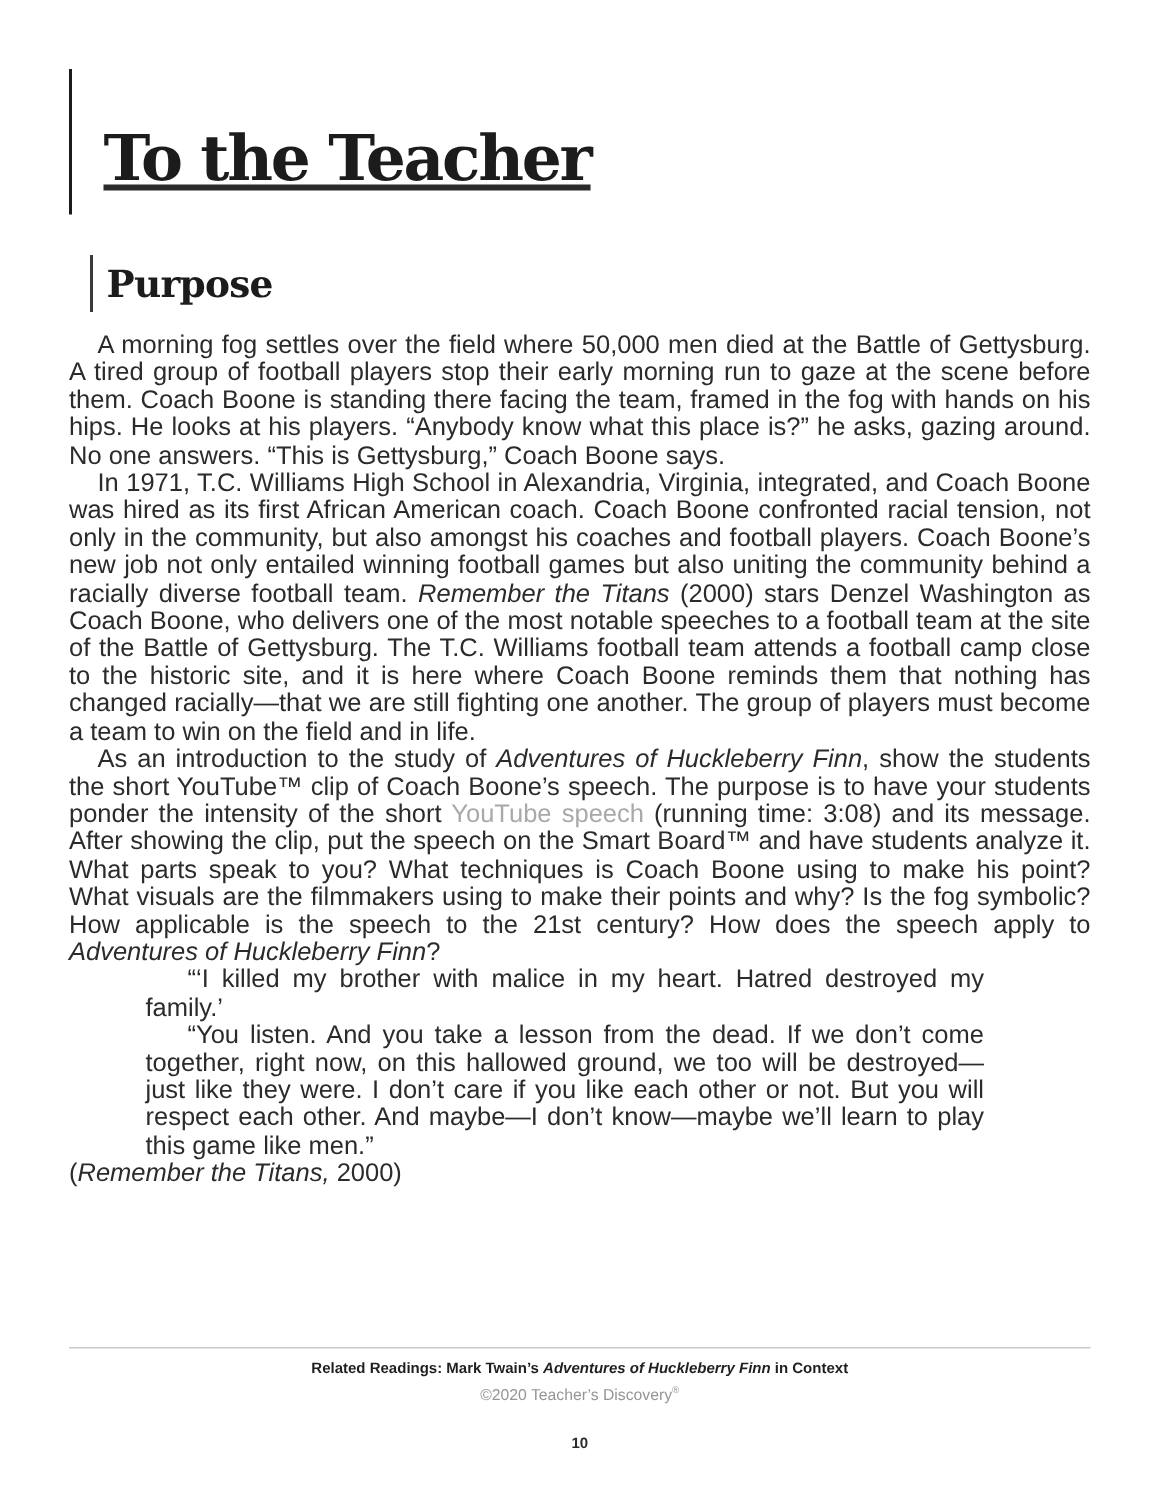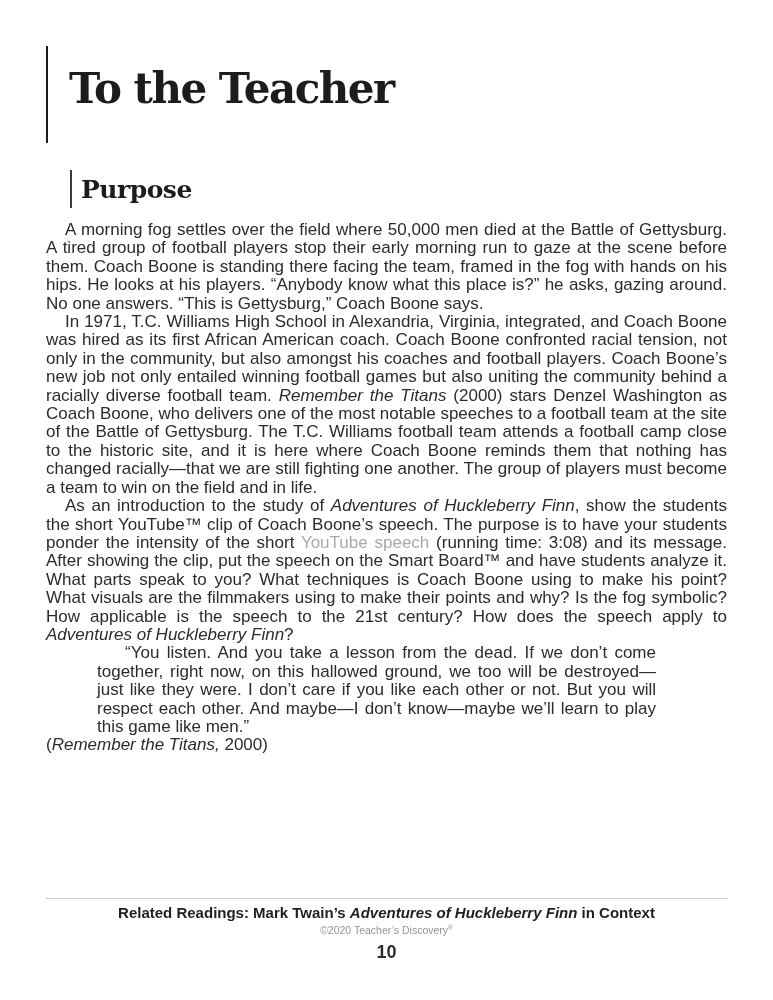--- a/index.html
+++ b/index.html
@@ -15,42 +15,43 @@
   .content {
     position: absolute;
     left: 46px;
     right: 46px;
     top: 0;
   }
   
   .title-block {
     margin-top: 46px;
     display: flex;
-    align-items: flex-start;
+    align-items: center;
+    text-decoration: underline;
   }
   .title-bar {
     width: 2px;
     height: 97px;
     background: #1c1c1c;
     flex: 0 0 auto;
   }
   h1.doc-title {
     font-family: "DejaVu Serif", serif;
     font-weight: bold;
     font-size: 42px;
     letter-spacing: -1.5px;
     line-height: 1;
     margin: 22px 0 0 21px;
     color: #1c1c1c;
     white-space: nowrap;
   }
   
   .purpose-block {
     margin-top: 27px;
-    margin-left: 24px;
+    margin-left: 14px;
     border-left: 2px solid #3a3a3a;
     padding-left: 9px;
     height: 38px;
     display: flex;
     align-items: center;
   }
   h2.section-title {
     font-family: "DejaVu Serif", serif;
     font-weight: bold;
     font-size: 25px;
@@ -84,35 +85,35 @@
     top: 898px;
     text-align: center;
   }
   .footer-rule {
     height: 1px;
     background: var(--rule-gray, #c9cacb);
     margin-bottom: 6px;
   }
   .footer-related {
     font-weight: bold;
-    font-size: 15px;
+    font-size: 10px;
     line-height: 16px;
     color: #1f1f1f;
   }
   .footer-copyright {
     font-size: 10.5px;
     line-height: 14px;
     color: var(--footer-gray, #939598);
     margin-top: 2px;
   }
   .footer-pagenum {
     font-weight: bold;
-    font-size: 18px;
+    font-size: 10px;
     line-height: 16px;
-    margin-top: 7px;
+    margin-top: 18px;
     color: #2b2b2b;
   }
 </style>
 </head>
 <body>
 
 <div class="page" style="--text: #2b2b2b; --link-gray: #a7a9ac; --footer-gray: #939598; --rule-gray: #c9cacb;">
   <div class="content">
 
     <div class="title-block">
@@ -123,20 +124,21 @@
     <div class="purpose-block">
       <h2 class="section-title">Purpose</h2>
     </div>
 
     <article class="body-text">
       <p><span>A morning fog settles over the field where 50,000 men died at the Battle of Gettysburg. A tired group of football players stop their early morning run to gaze at the scene before them. Coach Boone is standing there facing the team, framed in the fog with hands on his hips. He looks at his players. “Anybody know what this place is?” he asks, gazing around. No one answers. “This is Gettysburg,” Coach Boone says.</span></p>
       <p><span>In 1971, T.C. Williams High School in Alexandria, Virginia, integrated, and Coach Boone was hired as its first African American coach. Coach Boone confronted racial tension, not only in the community, but also amongst his coaches and football players. Coach Boone’s new job not only entailed winning football games but also uniting the community behind a racially diverse football team. </span><span class="seg-i">Remember the Titans</span><span> (2000) stars Denzel Washington as Coach Boone, who delivers one of the most notable speeches to a football team at the site of the Battle of Gettysburg. The T.C. Williams football team attends a football camp close to the historic site, and it is here where Coach Boone reminds them that nothing has changed racially—that we are still fighting one another. The group of players must become a team to win on the field and in life.</span></p>
       <p><span>As an introduction to the study of </span><span class="seg-i">Adventures of Huckleberry Finn</span><span>, show the students the short YouTube™ clip of Coach Boone’s speech. The purpose is to have your students ponder the intensity of the short </span><span class="seg-link">YouTube speech</span><span> (running time: 3:08) and its message. After showing the clip, put the speech on the Smart Board™ and have students analyze it. What parts speak to you? What techniques is Coach Boone using to make his point? What visuals are the filmmakers using to make their points and why? Is the fog symbolic? How applicable is the speech to the 21st century? How does the speech apply to </span><span class="seg-i">Adventures of Huckleberry Finn</span><span>?</span></p>
 
       <blockquote class="speech-quote">
+        <p><span>“‘I killed my brother with malice in my heart. Hatred destroyed my family.’</span></p>
         <p><span>“You listen. And you take a lesson from the dead. If we don’t come together, right now, on this hallowed ground, we too will be destroyed—just like they were. I don’t care if you like each other or not. But you will respect each other. And maybe—I don’t know—maybe we’ll learn to play this game like men.”</span></p>
       </blockquote>
 
       <p class="attribution"><span>(</span><span class="seg-i">Remember the Titans,</span><span> 2000)</span></p>
     </article>
   </div>
 
   <div class="footer">
     <div class="footer-rule"></div>
     <div class="footer-related"><span>Related Readings: Mark Twain’s </span><span class="seg-i">Adventures of Huckleberry Finn</span><span> in Context</span></div>

